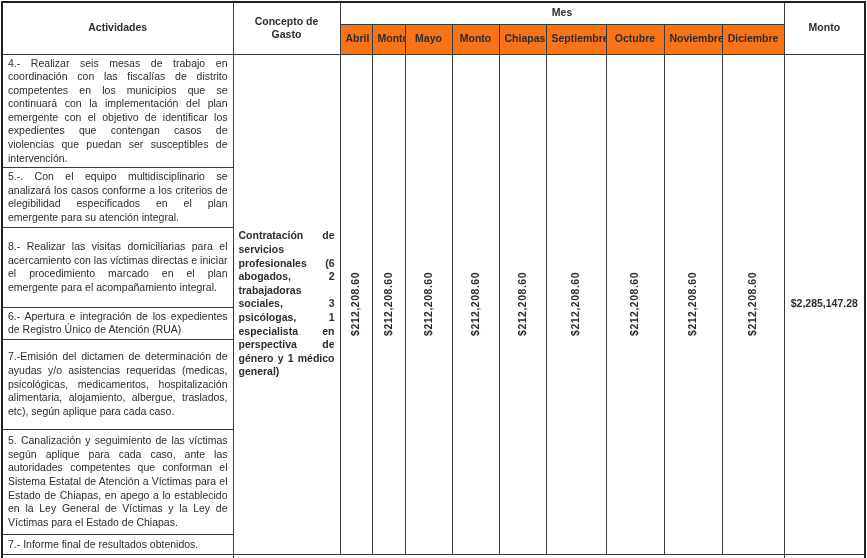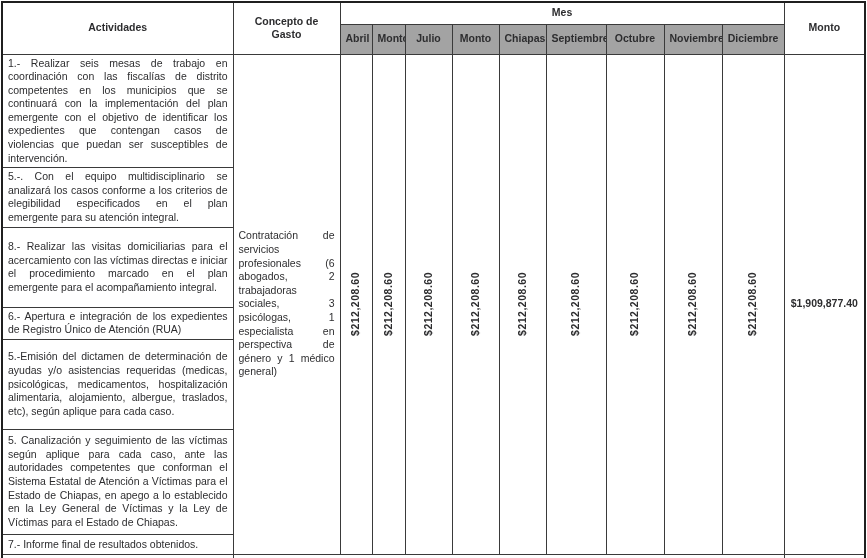--- a/index.html
+++ b/index.html
@@ -22,35 +22,36 @@
     padding: 2px 5px;
     font-size: 10.5px;
     line-height: 13.6px;
     vertical-align: middle;
     overflow: hidden;
   }
   .doc-table { border: 2px solid #1f1f1f; }
   th { font-weight: bold; font-size: 11px; text-align: center; }
   .hdr-top { vertical-align: top; padding-top: 5px; }
   .month-th {
-    background: #a3a3a3;
+    background: #f97316;
     font-size: 10.5px;
     padding: 2px 1px;
     border-bottom: 2px solid #2a2a2a;
   }
   .col-sep-thick { border-left: 2px solid #2a2a2a; }
   .activity-cell {
     text-align: justify;
     vertical-align: middle;
     padding: 3px 6px;
   }
   .concepto-cell {
     text-align: justify;
     vertical-align: middle;
     padding: 3px 5px;
+    font-weight: bold;
   }
   .amount-cell {
     text-align: center;
     vertical-align: middle;
     padding: 0;
   }
   .vtext {
     writing-mode: vertical-rl;
     transform: rotate(180deg);
     margin: 0 auto;
@@ -92,31 +93,31 @@
       <tr style="height:22px">
     <th rowspan="2" class="hdr-top">Actividades</th>
     <th rowspan="2" class="hdr-top">Concepto de Gasto</th>
     <th colspan="9">Mes</th>
     <th rowspan="2" class="hdr-top">Monto</th>
   </tr>
 
   <tr style="height:30px">
     <th class="month-th">Abril</th>
     <th class="month-th">Monto</th>
-    <th class="month-th">Julio</th>
+    <th class="month-th">Mayo</th>
     <th class="month-th">Monto</th>
     <th class="month-th">Chiapas</th>
     <th class="month-th col-sep-thick">Septiembre</th>
     <th class="month-th">Octubre</th>
     <th class="month-th">Noviembre</th>
     <th class="month-th">Diciembre</th>
   </tr>
 
   <tr style="height:98px">
-    <td class="activity-cell">1.- Realizar seis mesas de trabajo en coordinación con las fiscalías de distrito competentes en los municipios que se continuará con la implementación del plan emergente con el objetivo de identificar los expedientes que contengan casos de violencias que puedan ser susceptibles de intervención.</td>
+    <td class="activity-cell">4.- Realizar seis mesas de trabajo en coordinación con las fiscalías de distrito competentes en los municipios que se continuará con la implementación del plan emergente con el objetivo de identificar los expedientes que contengan casos de violencias que puedan ser susceptibles de intervención.</td>
     <td rowspan="7" class="concepto-cell">Contratación de servicios profesionales (6 abogados, 2 trabajadoras sociales, 3 psicólogas, 1 especialista en perspectiva de género y 1 médico general)</td>
     <td rowspan="7" class="amount-cell">
           <div class="vtext">$212,208.60</div>
         </td>
     <td rowspan="7" class="amount-cell">
           <div class="vtext">$212,208.60</div>
         </td>
     <td rowspan="7" class="amount-cell">
           <div class="vtext">$212,208.60</div>
         </td>
@@ -131,33 +132,33 @@
         </td>
     <td rowspan="7" class="amount-cell">
           <div class="vtext">$212,208.60</div>
         </td>
     <td rowspan="7" class="amount-cell">
           <div class="vtext">$212,208.60</div>
         </td>
     <td rowspan="7" class="amount-cell">
           <div class="vtext">$212,208.60</div>
         </td>
-    <td rowspan="7" class="monto-cell">$1,909,877.40</td>
+    <td rowspan="7" class="monto-cell">$2,285,147.28</td>
   </tr>
   <tr style="height:57px">
     <td class="activity-cell">5.-. Con el equipo multidisciplinario se analizará los casos conforme a los criterios de elegibilidad especificados en el plan emergente para su atención integral.</td>
   </tr>
   <tr style="height:80px">
     <td class="activity-cell">8.- Realizar las visitas domiciliarias para el acercamiento con las víctimas directas e iniciar el procedimiento marcado en el plan emergente para el acompañamiento integral.</td>
   </tr>
   <tr style="height:28px">
     <td class="activity-cell">6.- Apertura e integración de los expedientes de Registro Único de Atención (RUA)</td>
   </tr>
   <tr style="height:90px">
-    <td class="activity-cell">5.-Emisión del dictamen de determinación de ayudas y/o asistencias requeridas (medicas, psicológicas, medicamentos, hospitalización alimentaria, alojamiento, albergue, traslados, etc), según aplique para cada caso.</td>
+    <td class="activity-cell">7.-Emisión del dictamen de determinación de ayudas y/o asistencias requeridas (medicas, psicológicas, medicamentos, hospitalización alimentaria, alojamiento, albergue, traslados, etc), según aplique para cada caso.</td>
   </tr>
   <tr style="height:105px">
     <td class="activity-cell">5. Canalización y seguimiento de las víctimas según aplique para cada caso, ante las autoridades competentes que conforman el Sistema Estatal de Atención a Víctimas para el Estado de Chiapas, en apego a lo establecido en la Ley General de Víctimas y la Ley de Víctimas para el Estado de Chiapas.</td>
   </tr>
   <tr style="height:20px">
     <td class="activity-cell">7.- Informe final de resultados obtenidos.</td>
   </tr>
 
   <tr style="height:26px">
     <td class="footer-label">Monto Total con Letra</td>

